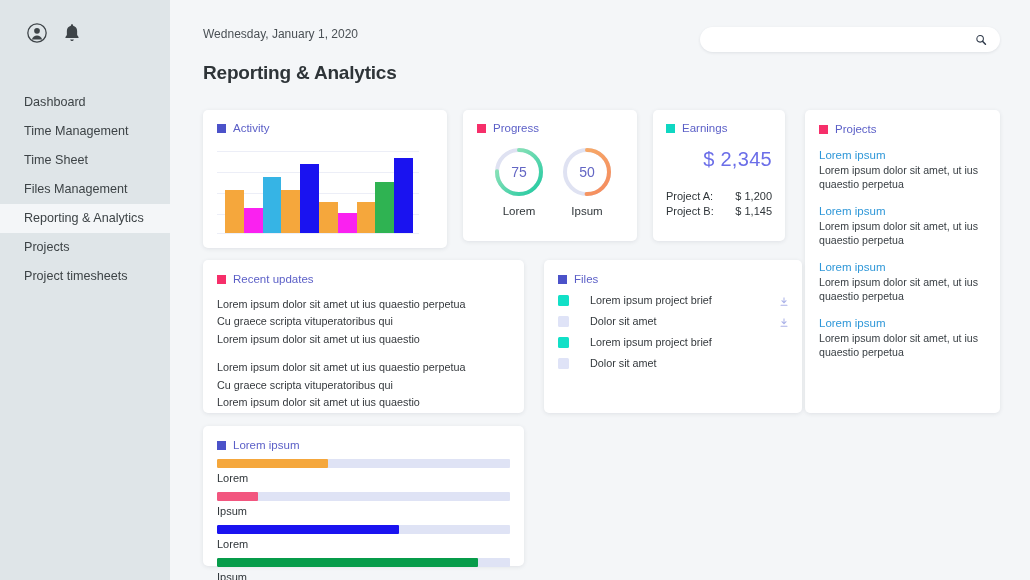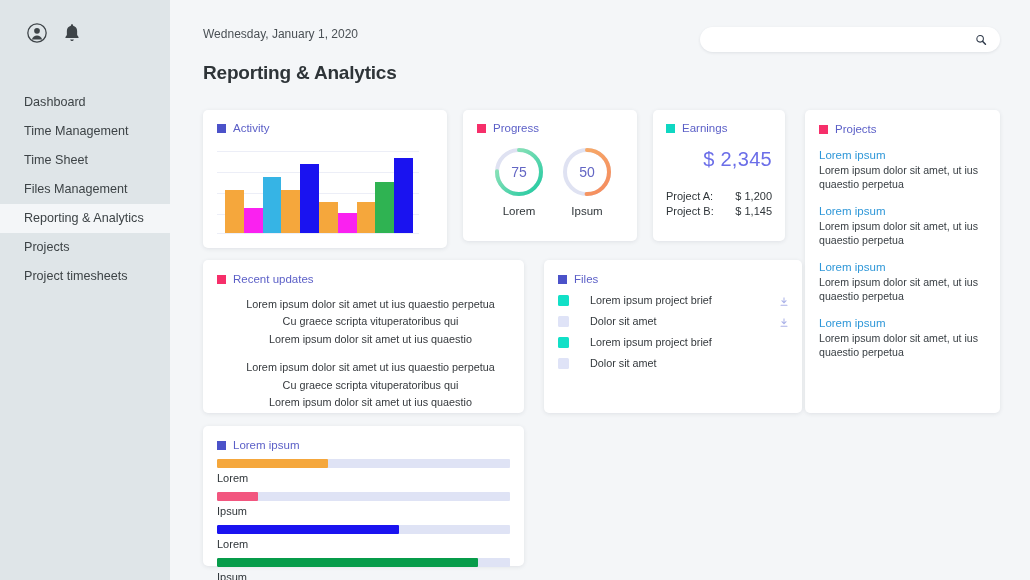--- a/index.html
+++ b/index.html
@@ -105,21 +105,21 @@
   .earn-row .v { }
 
   
   #card-projects { left: 635px; top: 110px; width: 195px; height: 303px; padding: 13px 14px 0 14px; }
   .proj-item { margin-top: 14px; }
   .proj-title { font-size: 11.5px; color: #2e97d8; cursor:pointer; }
   .proj-desc { font-size: 10.6px; color: #3a4045; line-height: 1.28; margin-top: 3px; }
 
   
   #card-updates { left: 33px; top: 260px; width: 321px; height: 153px; padding: 13px 0 0 14px; }
-  .upd-group { margin-top: 11px; text-align: center; }
+  .upd-group { margin-top: 11px; }
   .upd-line { font-size: 10.8px; color: #35393d; line-height: 1.62; }
 
   
   #card-files { left: 374px; top: 260px; width: 258px; height: 153px; padding: 13px 12px 0 14px; }
   .file-row { display:flex; align-items:center; gap: 21px; margin-top: 9px; }
   .file-ic { width: 11px; height: 11px; flex: 0 0 11px; display:flex;align-items:center;justify-content:center; }
   .file-name { font-size: 10.8px; color: #33383c; flex:1; }
   .dl { width: 12px; height: 12px; color: #aab1e8; flex:0 0 12px;}
 
   

